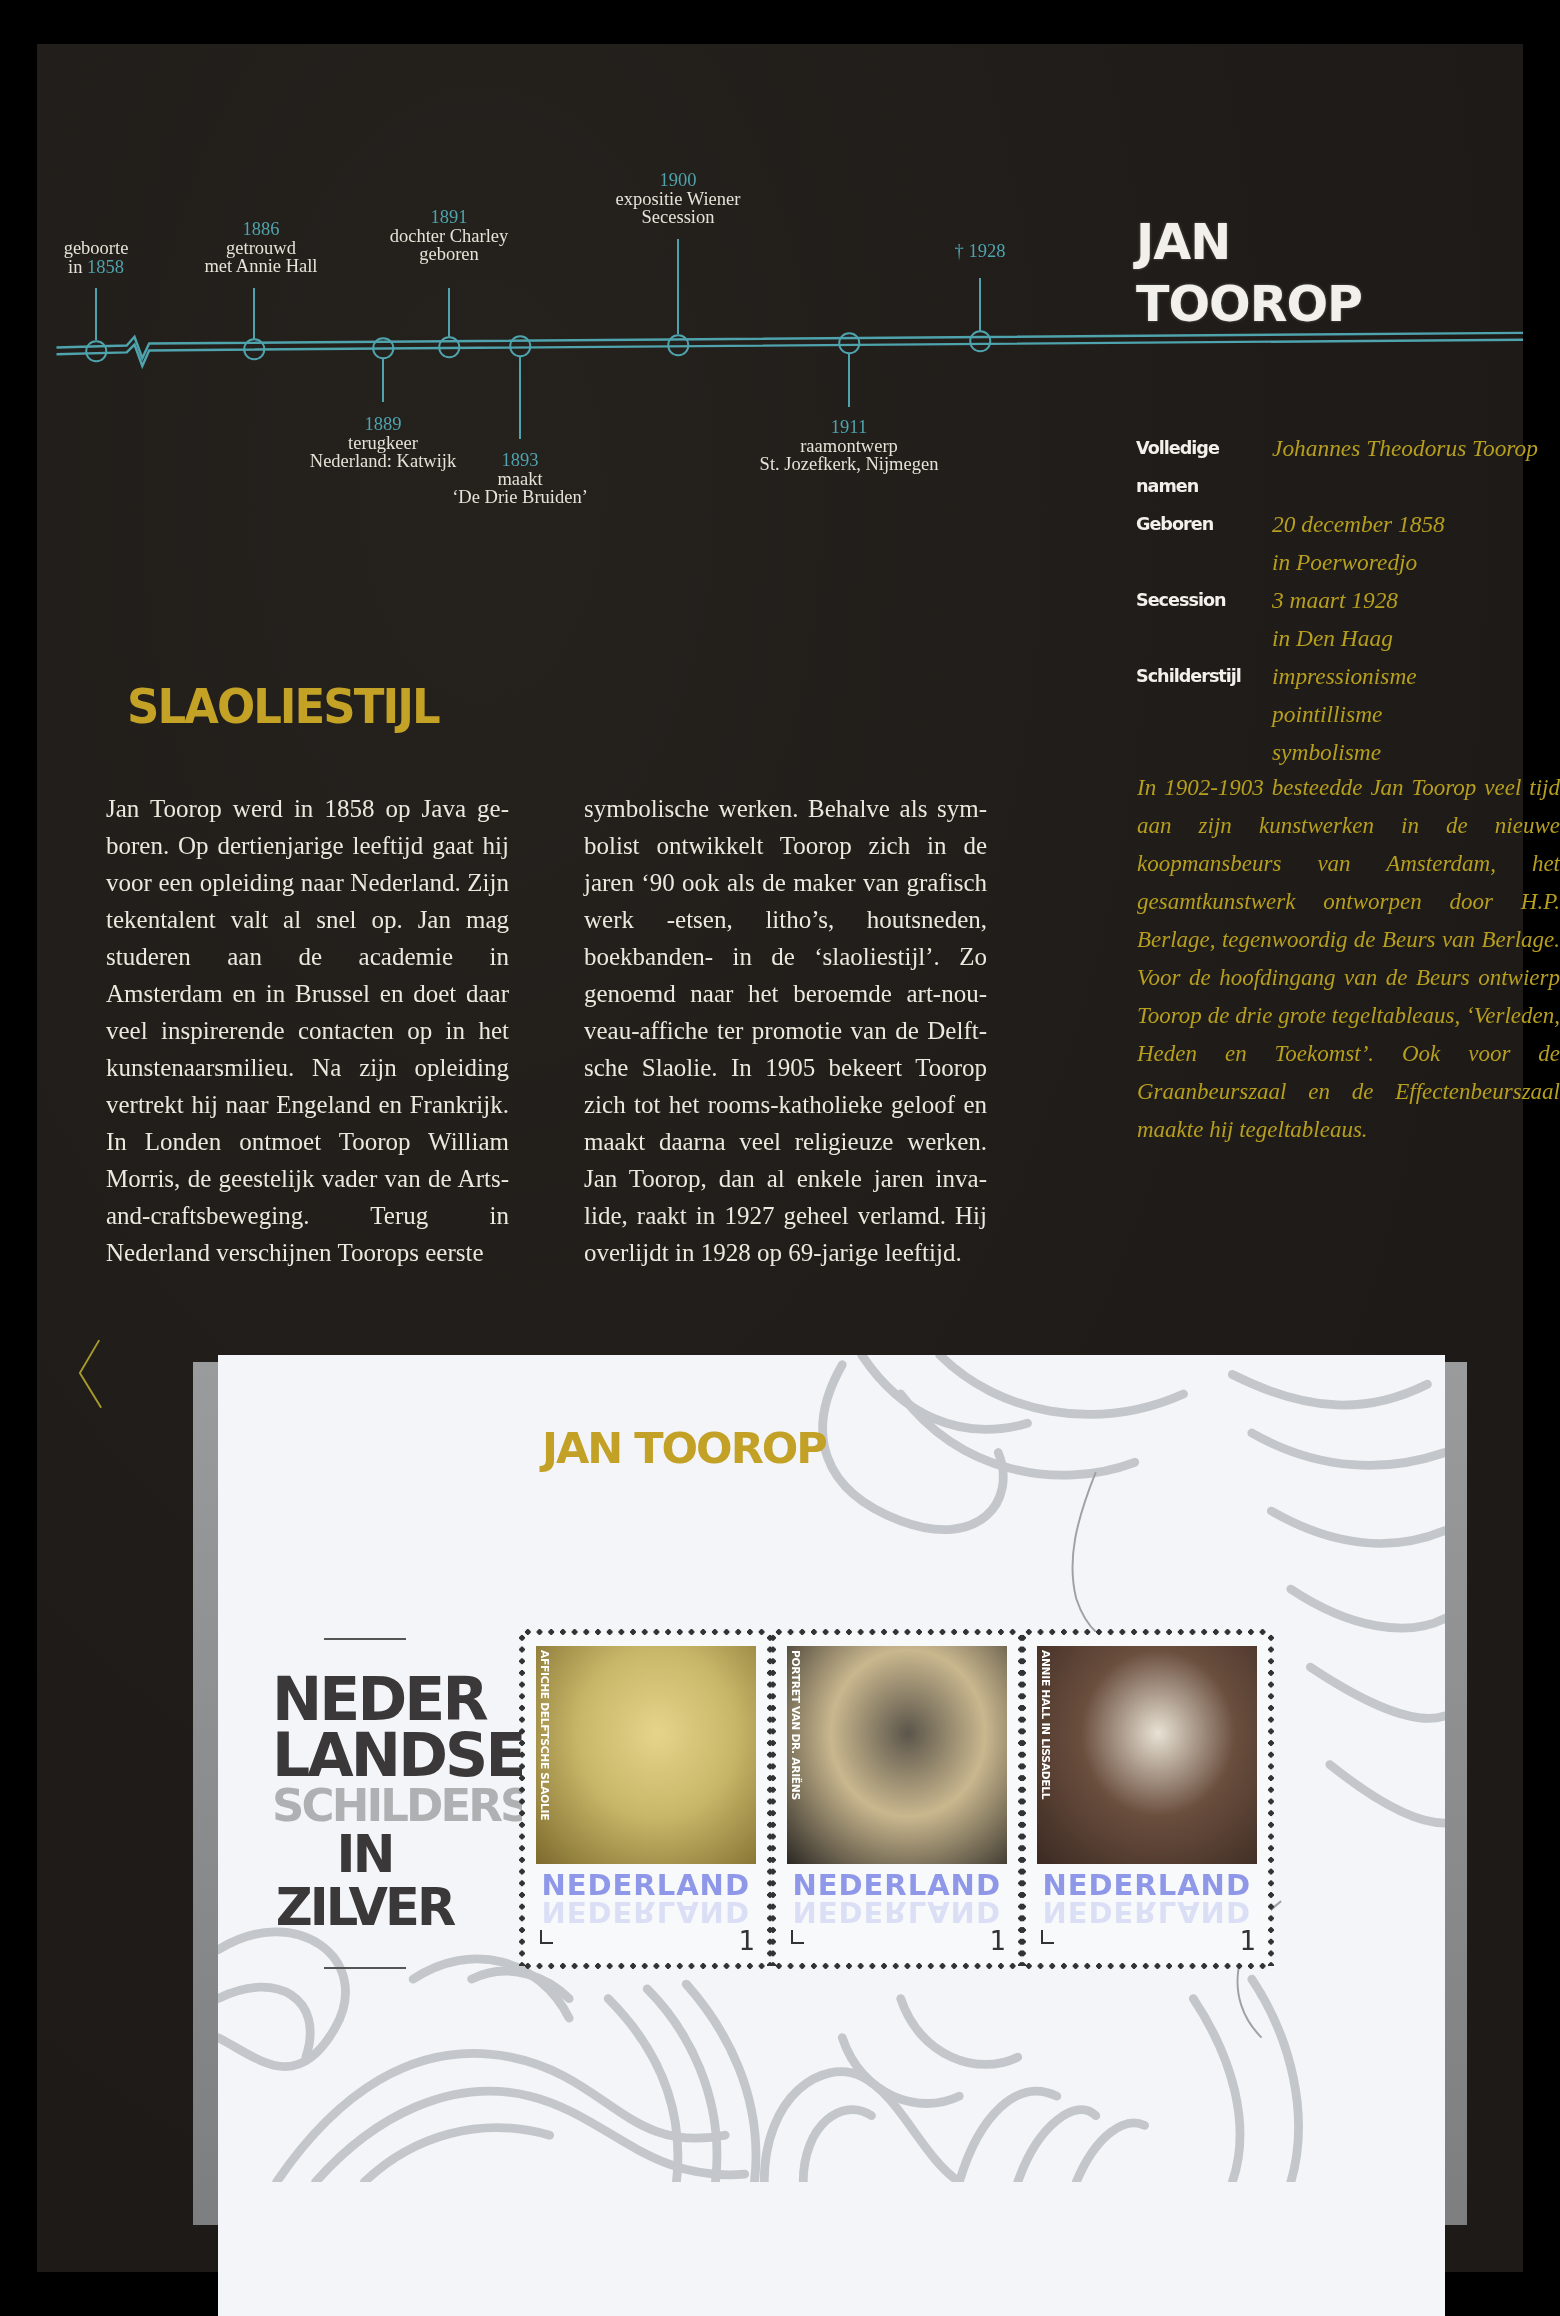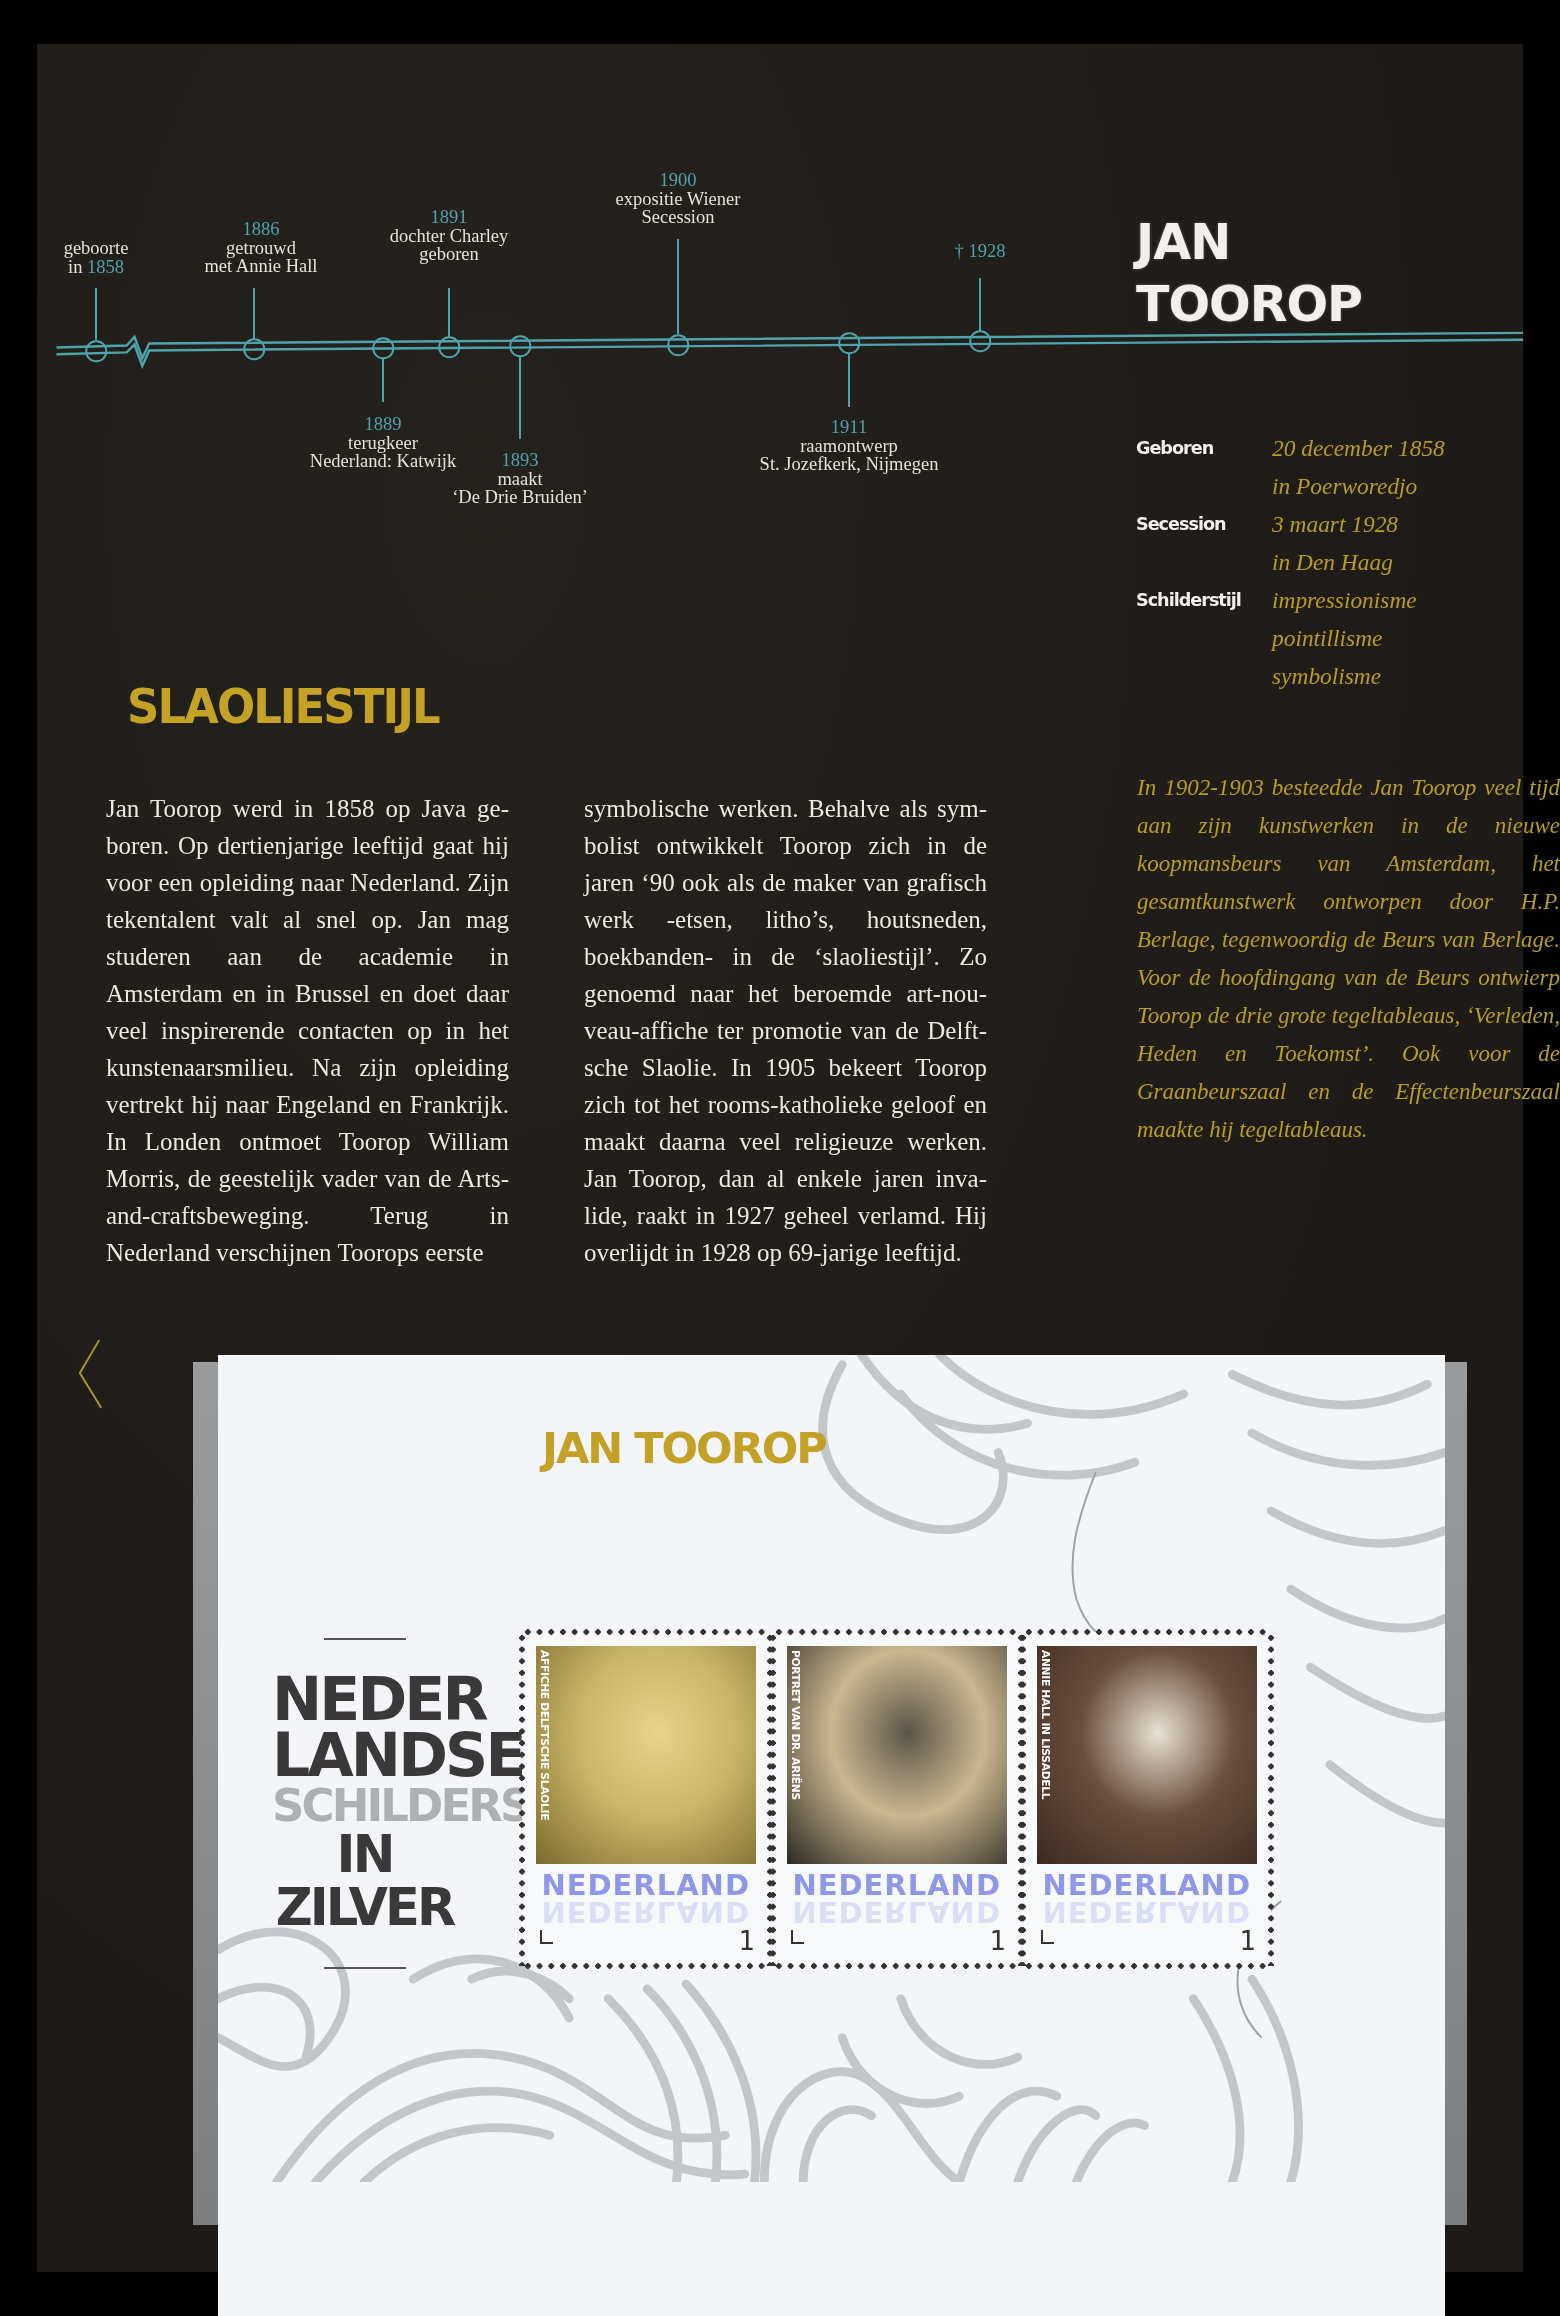--- a/index.html
+++ b/index.html
@@ -111,20 +111,26 @@
       </div>
     </div>
 
   <div class="big-title">
     <div>JAN</div>
     <div>TOOROP</div>
   </div>
 
   <div class="facts" id="facts">
       <div class="fact-row">
+        <div class="fact-label">Volledige namen</div>
+        <div class="fact-vals">
+          <div class="fact-val">Johannes Theodorus Toorop</div>
+        </div>
+      </div>
+      <div class="fact-row">
         <div class="fact-label">Geboren</div>
         <div class="fact-vals">
           <div class="fact-val">20 december 1858</div>
           <div class="fact-val">in Poerworedjo</div>
         </div>
       </div>
       <div class="fact-row">
         <div class="fact-label">Secession</div>
         <div class="fact-vals">
           <div class="fact-val">3 maart 1928</div>

